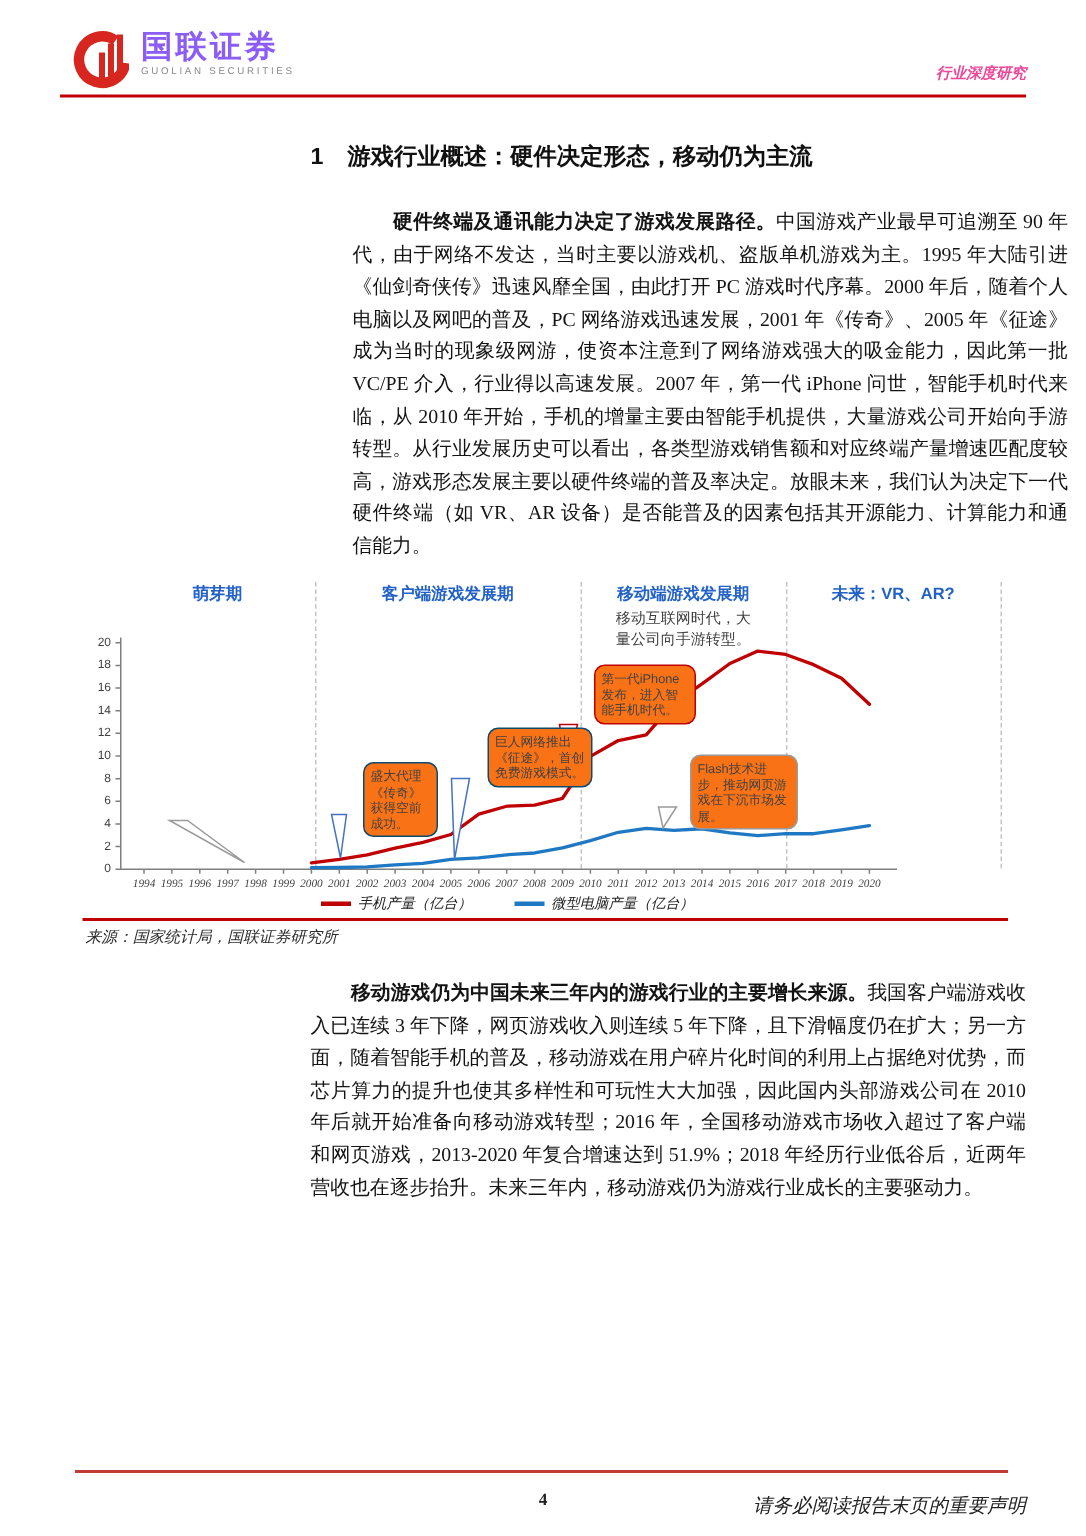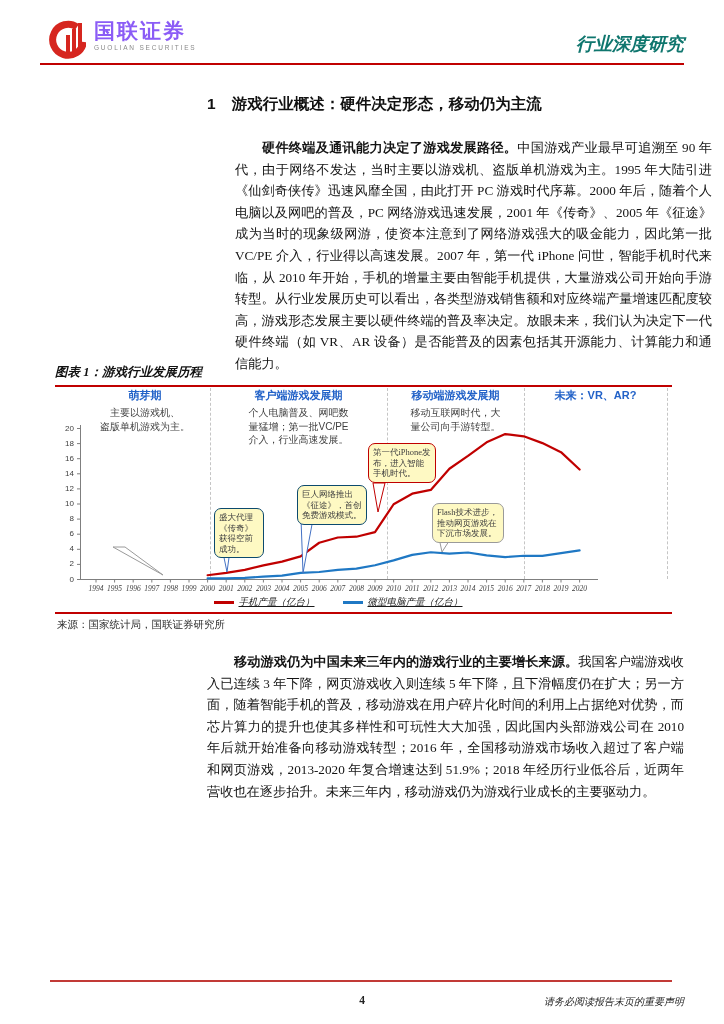--- a/index.html
+++ b/index.html
@@ -9,21 +9,21 @@
   
   .header{position:absolute;top:17px;left:40px;width:644px;height:46px;
           border-bottom:2px solid #c00000;}
   .logo{position:absolute;left:6px;top:2px;display:flex;align-items:flex-start;}
   .logo-text{margin-left:8px;}
   .logo-cn{font-family:Liberation Serif, serif;font-weight:bold;
            font-size:21px;letter-spacing:2px;color:#8b5cf6;line-height:24px;}
   .logo-en{font-family:"Liberation Sans","DejaVu Sans",sans-serif;font-size:6.5px;
            letter-spacing:1.8px;color:#8a8a8a;margin-top:1px;}
   .doc-type{position:absolute;right:0;bottom:7px;font-style:italic;font-weight:bold;
-            font-size:18px;color:#0f766e;text-align:center;}
+            font-size:10px;color:#ec4899;text-align:center;}
 
   
   .section-title{position:absolute;left:207px;top:94px;width:480px;
        font-family:"Liberation Sans","DejaVu Sans",sans-serif;font-weight:bold;
        font-size:15.5px;color:#111;}
   .section-title .num{margin-right:16px;}
   .para{position:absolute;left:207px;width:477px;font-size:13.2px;line-height:21.6px;
         text-align:justify;text-indent:27px;color:#141414;}
   .para b{font-weight:bold;}
   .p1{top:137px;margin-left:28px;}
@@ -38,43 +38,43 @@
   .vsep{position:absolute;top:3px;height:191px;border-left:1px dashed #c5c5c5;}
   .ph{position:absolute;text-align:center;
       font-family:Liberation Sans, sans-serif;}
   .ph-label{top:3px;font-weight:bold;font-size:11px;color:#2262c8;}
   .ph-desc{top:21px;font-size:10px;line-height:13.5px;color:#3f3f3f;white-space:pre-line;}
   .ph-desc.future{color:#5a8ed8;}
   .chart svg{position:absolute;left:0;top:0;}
   .xtick{font:italic 7.5px "Liberation Serif","DejaVu Serif",serif;fill:#404040;}
   .ytick{font:8px "Liberation Sans","DejaVu Sans",sans-serif;fill:#404040;}
 
-  .callout{position:absolute;background:#fef9c3;border-radius:7px;padding:3px 4px;
-       font-family:Liberation Serif, serif;font-size:8.5px;
-       line-height:10.5px;color:#404040;z-index:3;}
+  .callout{position:absolute;background:#f97316;border-radius:7px;padding:3px 4px;
+       font-family:Liberation Sans, sans-serif;font-size:8.5px;
+       line-height:10.5px;color:#404040;z-index:3;margin-left:28px;}
   .co-gray{border:1px solid #9a9a9a;}
   .co-blue{border:1px solid #0c4a6e;}
   .co-red{border:1px solid #c00000;}
 
   .legend{position:absolute;left:25px;top:211px;width:516px;display:flex;
-          justify-content:center;gap:28px;align-items:center;text-decoration:underline;}
+          justify-content:center;gap:28px;align-items:center;}
   .legend-item{display:flex;align-items:center;gap:5px;font-style:italic;
        font-size:9.5px;color:#222;}
   .legend-swatch{width:20px;height:2.5px;}
 
-  .source{position:absolute;left:57px;top:618px;font-size:10.5px;
+  .source{position:absolute;left:57px;top:618px;font-style:italic;font-size:10.5px;
           color:#2b2b2b;}
 
   
   .footer-line{position:absolute;left:50px;top:980px;width:622px;height:2px;
                background:#c23a36;}
   .page-num{position:absolute;left:0;top:994px;width:724px;text-align:center;
             font-weight:bold;font-size:11.5px;color:#222;}
   .disclaimer{position:absolute;right:40px;top:995px;font-style:italic;
-              font-size:10px;color:#222;margin-left:24px;}
+              font-size:13px;color:#222;margin-left:24px;}
 </style>
 </head>
 <body>
 
 <div class="page">
 
   <div class="header">
     <div class="logo">
       <svg width="40" height="42" viewBox="0 0 40 42">
         <path d="M31 8 A15.5 15.5 0 1 0 37.5 23" fill="none" stroke="#d6261f" stroke-width="7"></path>
@@ -91,39 +91,33 @@
   </div>
 
   <div class="section-title">
     <span class="num">1</span><span>游戏行业概述：硬件决定形态，移动仍为主流</span>
   </div>
 
   <div class="para p1">
     <b>硬件终端及通讯能力决定了游戏发展路径。</b><span>中国游戏产业最早可追溯至 90 年代，由于网络不发达，当时主要以游戏机、盗版单机游戏为主。1995 年大陆引进《仙剑奇侠传》迅速风靡全国，由此打开 PC 游戏时代序幕。2000 年后，随着个人电脑以及网吧的普及，PC 网络游戏迅速发展，2001 年《传奇》、2005 年《征途》成为当时的现象级网游，使资本注意到了网络游戏强大的吸金能力，因此第一批 VC/PE 介入，行业得以高速发展。2007 年，第一代 iPhone 问世，智能手机时代来临，从 2010 年开始，手机的增量主要由智能手机提供，大量游戏公司开始向手游转型。从行业发展历史可以看出，各类型游戏销售额和对应终端产量增速匹配度较高，游戏形态发展主要以硬件终端的普及率决定。放眼未来，我们认为决定下一代硬件终端（如 VR、AR 设备）是否能普及的因素包括其开源能力、计算能力和通信能力。</span>
   </div>
 
-  <div class="fig-title">图表 1：游戏行业发展历程</div>
 
   <div class="chart">
 
     <div class="vsep" style="left:155px"></div>
     <div class="vsep" style="left:332px"></div>
     <div class="vsep" style="left:469px"></div>
     <div class="vsep" style="left:612px"></div>
 
     <div class="ph ph-label" style="left:25px;width:130px">萌芽期</div>
     <div class="ph ph-label" style="left:155px;width:177px">客户端游戏发展期</div>
     <div class="ph ph-label" style="left:332px;width:137px">移动端游戏发展期</div>
     <div class="ph ph-label" style="left:469px;width:143px">未来：VR、AR?</div>
 
-    <div class="ph ph-desc" style="left:25px;width:130px">主要以游戏机、
-盗版单机游戏为主。</div>
-    <div class="ph ph-desc" style="left:155px;width:177px">个人电脑普及、网吧数
-量猛增；第一批VC/PE
-介入，行业高速发展。</div>
     <div class="ph ph-desc" style="left:332px;width:137px">移动互联网时代，大
 量公司向手游转型。</div>
 
     <svg id="chart-svg" width="617" height="227">
         <line x1="25.5" y1="40" x2="25.5" y2="194.5" stroke="#7f7f7f" stroke-width="1"></line>
         <line x1="25" y1="194.5" x2="543" y2="194.5" stroke="#7f7f7f" stroke-width="1"></line>
         <line x1="22" y1="194.5" x2="25" y2="194.5" stroke="#7f7f7f"></line>
         <text x="19" y="196.5" text-anchor="end" class="ytick">0</text>
         <line x1="22" y1="179.4" x2="25" y2="179.4" stroke="#7f7f7f"></line>
         <text x="19" y="181.4" text-anchor="end" class="ytick">2</text>

